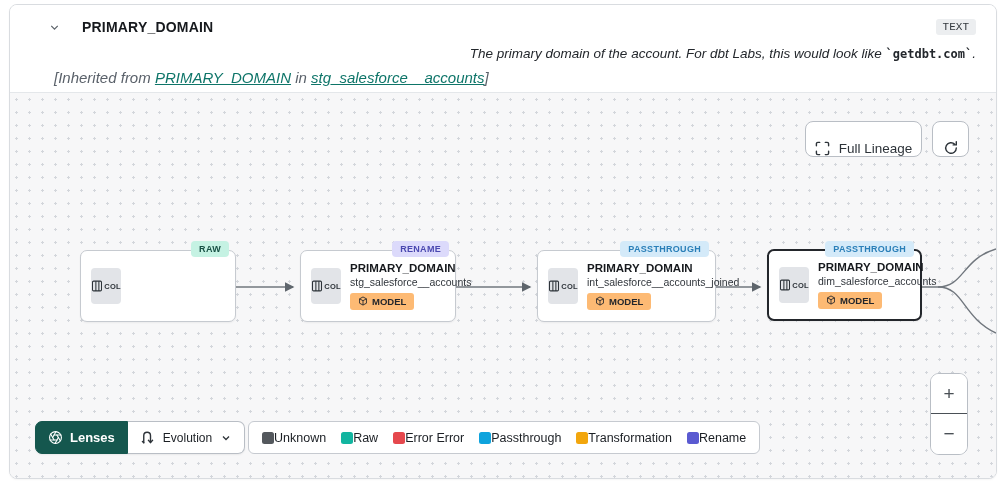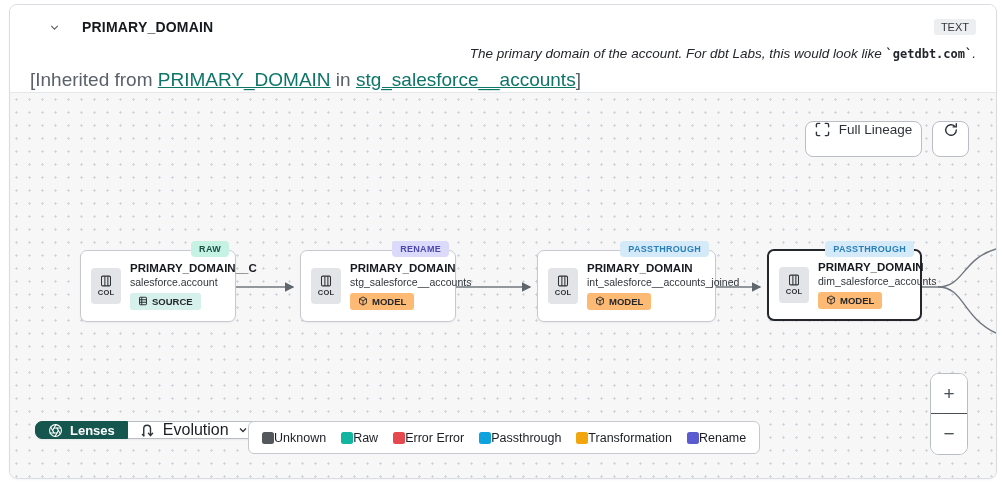--- a/index.html
+++ b/index.html
@@ -8,69 +8,69 @@
     position: absolute; left: 9px; top: 4px; width: 988px; height: 475px;
     background: #fff; border: 1px solid #d9dce0; border-radius: 8px; overflow: hidden;
     box-shadow: 0 1px 2px rgba(0,0,0,.04);
   }
   
   .hdr { height: 88px; padding: 12px 20px 0 20px; border-bottom: 1px solid #e4e7ea; background: #fff; }
   .hdr-row1 { display: flex; align-items: center; }
   .chev-btn { width: 20px; height: 20px; margin-left: 14px; display: flex; align-items: center; justify-content: center; cursor: pointer; background: none; border: none; }
   .chev-btn svg { stroke: #5f666d; }
   .col-title { font-size: 14px; font-weight: 700; color: #16191d; margin-left: 18px; letter-spacing: .2px; }
-  .type-badge { margin-left: auto; background: #eceef0; color: #33383e; font-size: 11px; font-weight: 500; padding: 2px 7px; border-radius: 3px; }
+  .type-badge { margin-left: auto; background: #eceef0; color: #33383e; font-size: 11px; font-weight: 500; padding: 2px 7px; border-radius: 3px; font-family: Liberation Mono, monospace; }
   .desc { margin-top: 9px; font-size: 13.5px; font-style: italic; color: #23272c; text-align: right; }
   .desc .code { font-family: "DejaVu Sans Mono", monospace; font-weight: 700; font-style: normal; font-size: 12px; }
-  .inherited { margin-top: 8px; font-size: 19px; color: #5a616a; }
+  .inherited { margin-top: 8px; font-size: 15px; font-style: italic; color: #5a616a; margin-left: 24px; }
   .inherited a { color: #0e7569; text-decoration: underline; cursor: pointer; }
   
   .canvas {
     position: relative; width: 986px; height: 385px; background: #f7f7f8;
     background-image: radial-gradient(circle, #d3d6db 1px, transparent 1.2px);
     background-size: 13px 13px;
   }
   .edges { position: absolute; left: 0; top: 0; pointer-events: none; }
   
   .fl-btn, .refresh-btn {
     position: absolute; top: 28px; height: 36px; background: #fff; border: 1px solid #b9bec5;
-    border-radius: 8px; display: flex; align-items: flex-start; justify-content: center; gap: 9px;
+    border-radius: 8px; display: flex; align-items: flex-end; justify-content: center; gap: 9px;
     font-size: 13.5px; color: #2d3339; cursor: pointer; font-family: inherit;
   }
   .fl-btn { left: 795px; width: 117px; }
   .refresh-btn { left: 922px; width: 37px; }
   
   .node {
     position: absolute; height: 72px; background: #fff; border: 1px solid #c6cad0; border-radius: 7px;
     display: flex; align-items: center; padding: 0 10px 0 10px; cursor: pointer;
     box-shadow: 0 1px 2px rgba(0,0,0,.05);
   }
   .node.selected { border: 2px solid #23262b; }
   .n1 { left: 70px;  top: 157px; width: 156px; }
   .n2 { left: 290px; top: 157px; width: 156px; }
   .n3 { left: 527px; top: 157px; width: 179px; }
   .n4 { left: 757px; top: 156px; width: 155px; }
-  .col-chip { width: 30px; height: 36px; background: #e2e4e8; border-radius: 4px; display: flex; flex-direction: column; align-items: center; justify-content: center; gap: 1px; flex: none; }
+  .col-chip { width: 30px; height: 36px; background: #e2e4e8; border-radius: 4px; display: flex; flex-direction: row; align-items: center; justify-content: center; gap: 1px; flex: none; }
   .col-chip svg { stroke: #2d3339; }
   .col-chip .col-txt { font-size: 7.5px; font-weight: 600; color: #2d3339; letter-spacing: .2px; }
   .node-body { margin-left: 9px; min-width: 0; }
   .node-title { font-size: 11.5px; font-weight: 700; color: #16191d; white-space: nowrap; }
   .node-sub { font-size: 10.5px; color: #31363c; margin-top: 2px; white-space: nowrap; }
   .res-badge { display: inline-flex; align-items: center; gap: 4px; margin-top: 5px; font-size: 9.5px; font-weight: 600; color: #23262b; padding: 3px 8px; border-radius: 3px; }
   .res-badge svg { stroke: #23262b; }
   .res-source { background: #d6f0ec; }
   .res-model { background: #fdba74; }
   .node-tag { position: absolute; top: -10px; right: 6px; font-size: 9px; font-weight: 700; letter-spacing: .3px; padding: 3px 8px; border-radius: 4px; }
   .tag-raw { background: #c5f2e3; color: #175044; }
   .tag-rename { background: #dcdafb; color: #4a48b0; }
   .tag-passthrough { background: #d4eaf9; color: #2a7fb8; }
   
-  .lens-group { position: absolute; left: 25px; top: 328px; height: 18px; display: flex; border-radius: 7px; box-shadow: 0 1px 2px rgba(0,0,0,.06); justify-content: flex-end; }
+  .lens-group { position: absolute; left: 25px; top: 328px; height: 33px; display: flex; border-radius: 7px; box-shadow: 0 1px 2px rgba(0,0,0,.06); justify-content: flex-end; }
   .lenses-btn { display: flex; align-items: center; gap: 7px; background: #15574e; color: #fff; font-size: 13px; font-weight: 600; padding: 0 12px; border: 1px solid #15574e; border-radius: 7px 0 0 7px; cursor: pointer; font-family: inherit; }
-  .lens-select { display: flex; align-items: center; gap: 8px; background: #fff; border: 1px solid #b9bec5; border-left: none; border-radius: 0 7px 7px 0; padding: 0 12px; font-size: 16px; color: #1b1f24; cursor: pointer; font-family: inherit; }
+  .lens-select { display: flex; align-items: center; gap: 8px; background: #fff; border: 1px solid #b9bec5; border-left: none; border-radius: 0 7px 7px 0; padding: 0 12px; font-size: 12px; color: #1b1f24; cursor: pointer; font-family: inherit; }
   .lens-select svg { stroke: #2d3339; }
   .legend { position: absolute; left: 238px; top: 328px; height: 33px; background: #fff; border: 1px solid #c6cad0; border-radius: 6px; display: flex; align-items: center; gap: 15px; padding: 0 13px; }
   .leg-item { display: flex; align-items: center; }
   .leg-swatch { width: 12px; height: 12px; border-radius: 2.5px; }
   .leg-label { font-size: 12.5px; color: #1b1f24; }
   
   .zoomer { position: absolute; left: 920px; top: 280px; width: 38px; border: 1px solid #b9bec5; border-radius: 9px; background: #fff; overflow: hidden; }
   .zoomer button { display: block; width: 100%; height: 40px; background: #fff; border: none; font-size: 19px; color: #4a5056; cursor: pointer; font-family: inherit; }
   .zoomer button:first-child { border-bottom: 1px solid #4a5056; }
 </style>
@@ -129,31 +129,20 @@
     </button>
 
     <div class="node n1">
       <span class="node-tag tag-raw">RAW</span>
       <span class="col-chip">
         <svg width="12" height="12" viewBox="0 0 16 16" fill="none" stroke-width="1.4">
             <rect x="2" y="1.5" width="12" height="13" rx="1.5"></rect>
             <path d="M6.5 1.5v13M10.5 1.5v13"></path>
           </svg>
         <span class="col-txt">COL</span>
-      </span>
-      <span class="node-body">
-        <div class="node-title">PRIMARY_DOMAIN__C</div>
-        <div class="node-sub">salesforce.account</div>
-        <span class="res-badge res-source">
-          <svg width="10" height="10" viewBox="0 0 16 16" fill="none" stroke-width="1.5">
-              <rect x="2.5" y="2" width="11" height="12" rx="1"></rect>
-              <path d="M2.5 6h11M2.5 10h11M6 2v12"></path>
-            </svg>
-          <span>SOURCE</span>
-        </span>
       </span>
     </div>
 
     <div class="node n2">
       <span class="node-tag tag-rename">RENAME</span>
       <span class="col-chip">
         <svg width="12" height="12" viewBox="0 0 16 16" fill="none" stroke-width="1.4">
             <rect x="2" y="1.5" width="12" height="13" rx="1.5"></rect>
             <path d="M6.5 1.5v13M10.5 1.5v13"></path>
           </svg>

